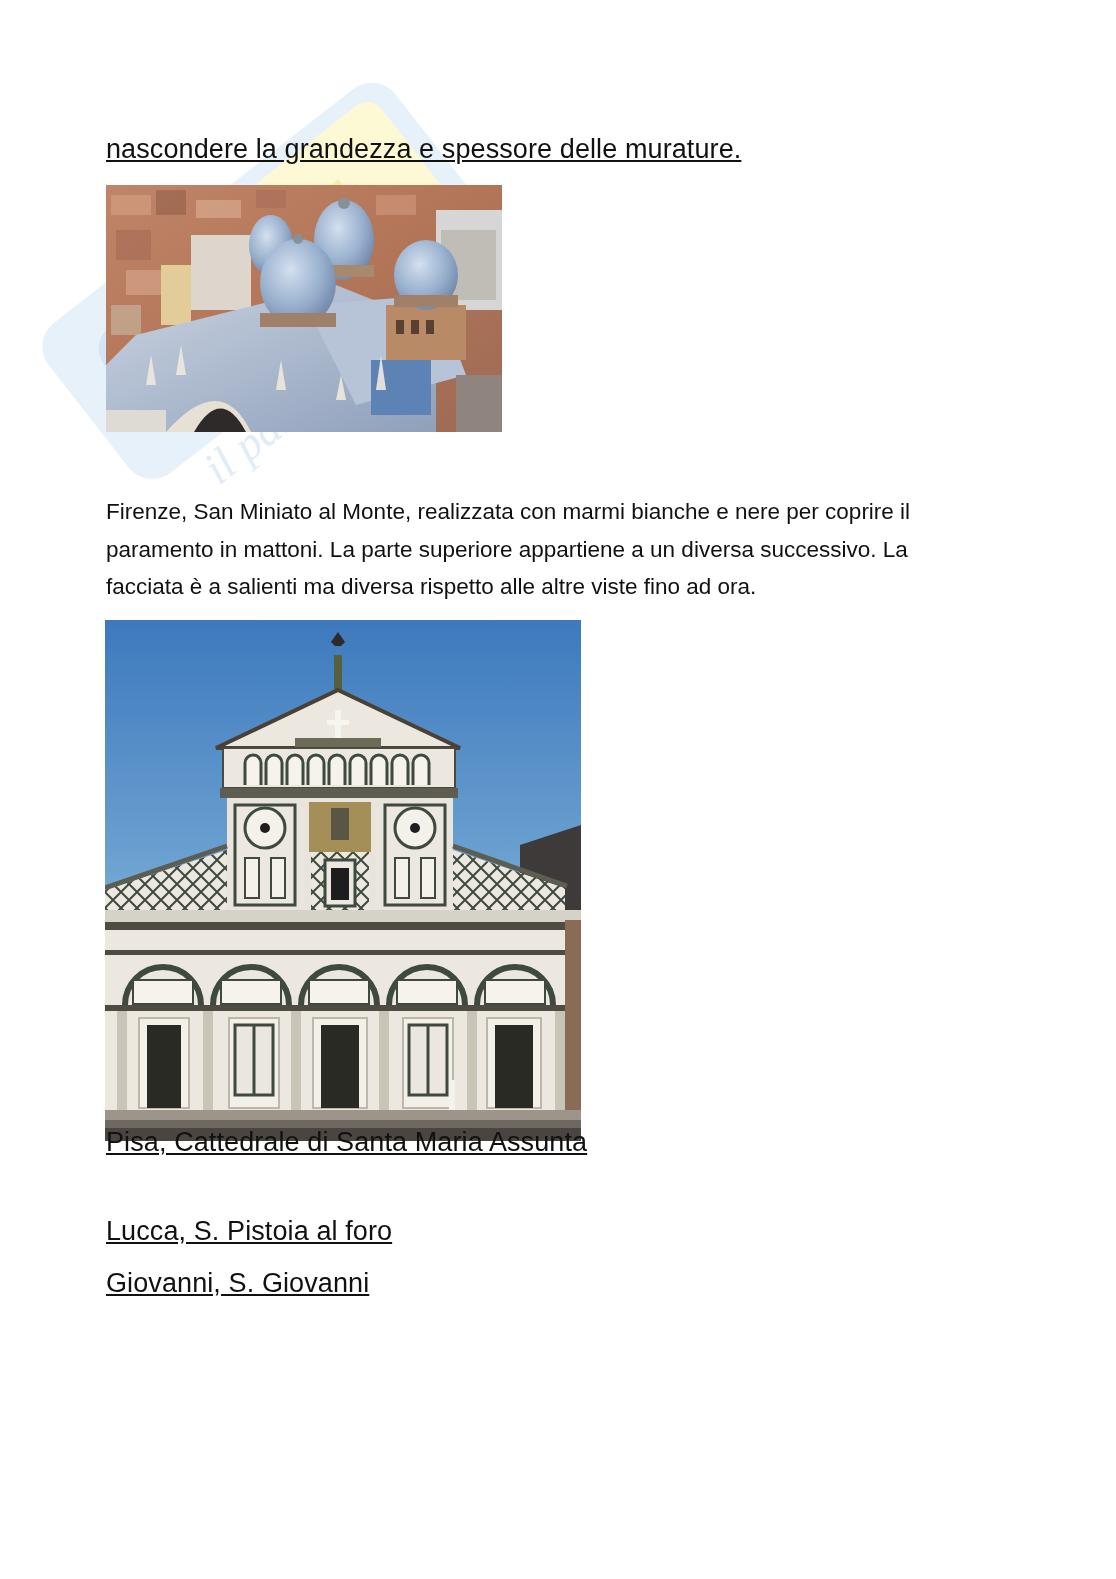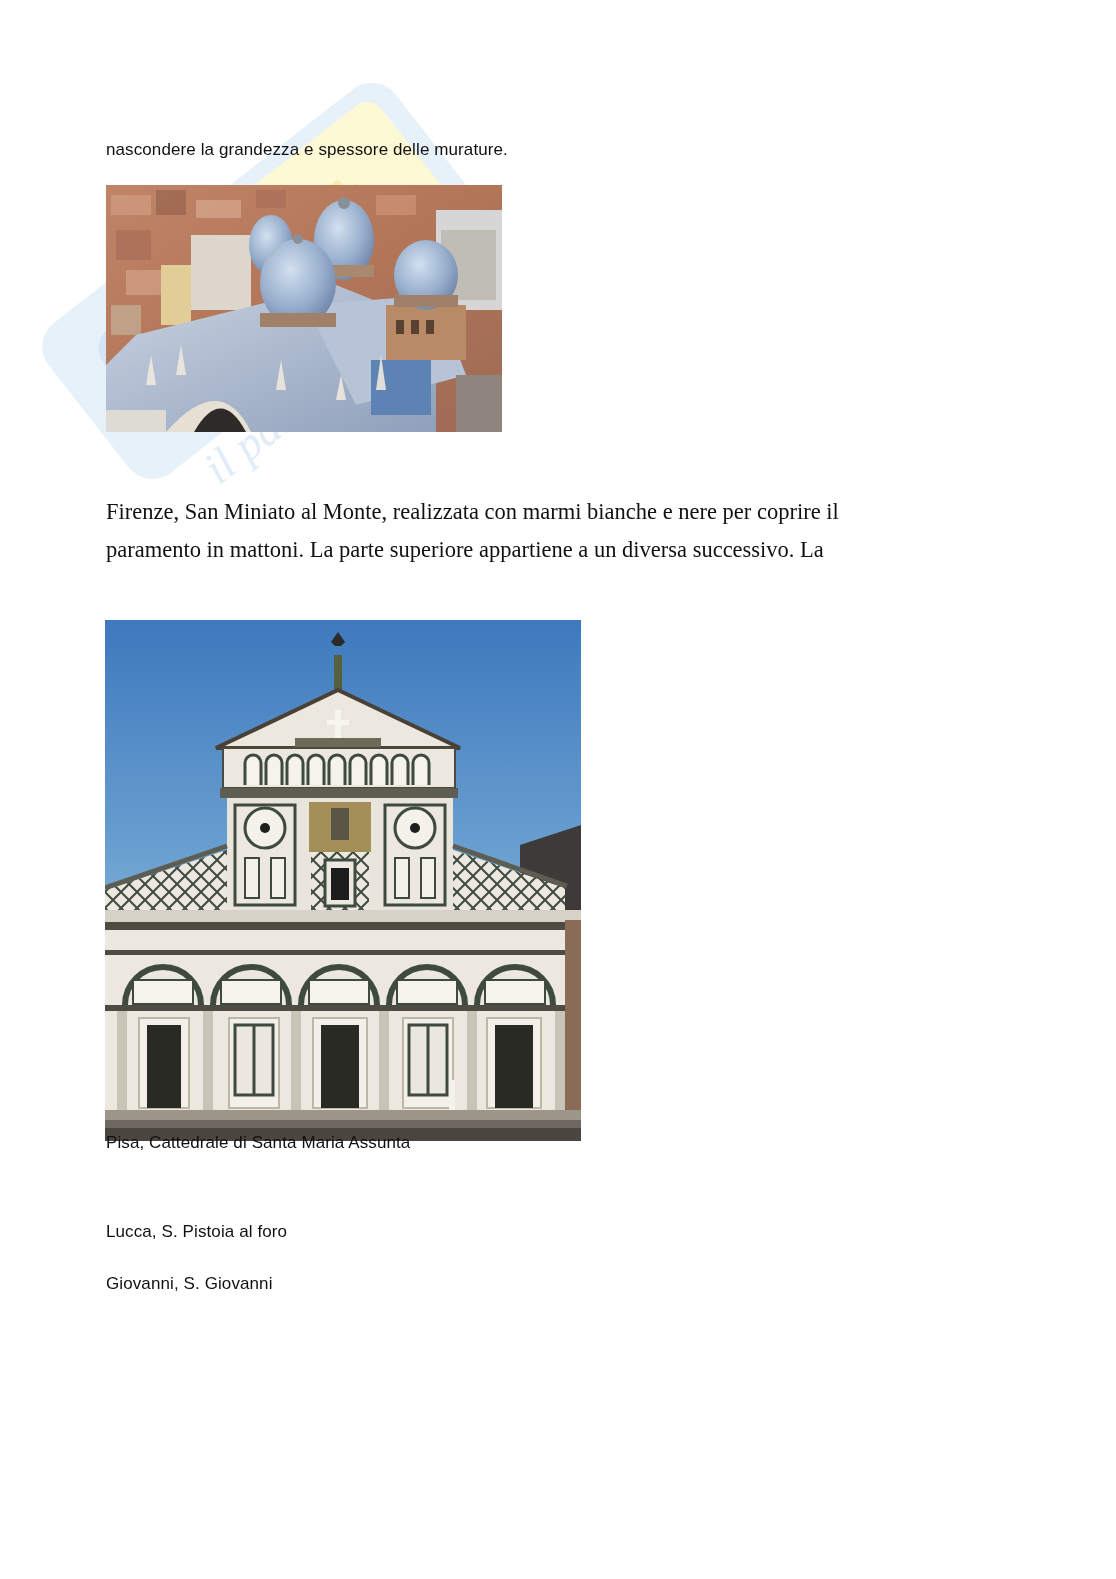--- a/index.html
+++ b/index.html
@@ -20,25 +20,26 @@
       left: 20px;
       top: 40px;
       width: 470px;
       height: 480px;
       pointer-events: none;
       z-index: 0;
     }
     .page-text {
       position: absolute;
       left: 106px;
-      font-size: 17px;
+      font-size: 27px;
       line-height: 37px;
       letter-spacing: 0.1px;
       z-index: 2;
       white-space: nowrap;
+      text-decoration: underline;
     }
     .para {
       position: absolute;
       left: 106px;
       font-size: 22.5px;
       line-height: 37.5px;
       z-index: 2;
       width: 880px;
     }
     .para .line { display: block; white-space: nowrap; }
@@ -122,23 +123,24 @@
       <polygon points="70,190 75,160 80,190"></polygon>
       <polygon points="170,205 175,175 180,205"></polygon>
       <polygon points="270,205 275,170 280,205"></polygon>
       <polygon points="230,215 235,190 240,215"></polygon>
     </g>
     <rect x="0" y="225" width="60" height="22" fill="#dedbd5"></rect>
     <rect x="350" y="190" width="46" height="57" fill="#8f857e"></rect>
   </svg>
 </div>
 
-<div class="para" style="top:493px;font-family:Liberation Serif, serif;">
+<div class="para" style="top:493px;">
   <span class="line">Firenze, San Miniato al Monte, realizzata con marmi bianche e nere per coprire il</span>
   <span class="line">paramento in mattoni. La parte superiore appartiene a un diversa successivo. La</span>
+  <span class="line">facciata è a salienti ma diversa rispetto alle altre viste fino ad ora.</span>
 </div>
 
 <div class="figure" style="left:105px; top:620px; width:476px; height:521px;">
   <svg viewBox="0 0 476 521" preserveAspectRatio="none" xmlns="http://www.w3.org/2000/svg">
     <defs>
       <linearGradient id="sky" x1="0" y1="0" x2="0" y2="1">
         <stop offset="0" stop-color="#3d79bd"></stop>
         <stop offset="0.45" stop-color="#6aa0d0"></stop>
         <stop offset="1" stop-color="#bcd6e4"></stop>
       </linearGradient>

